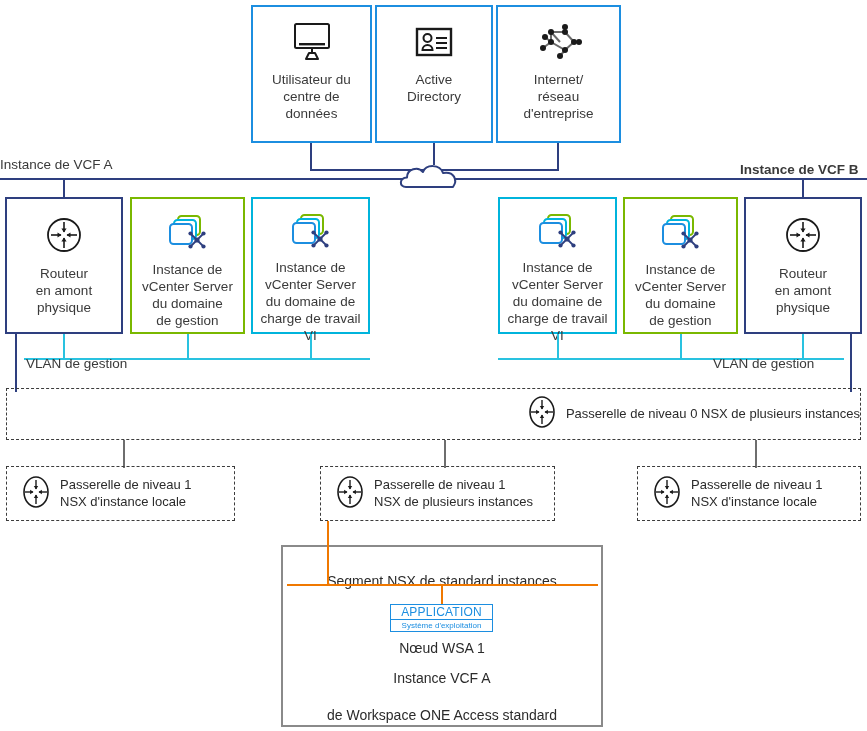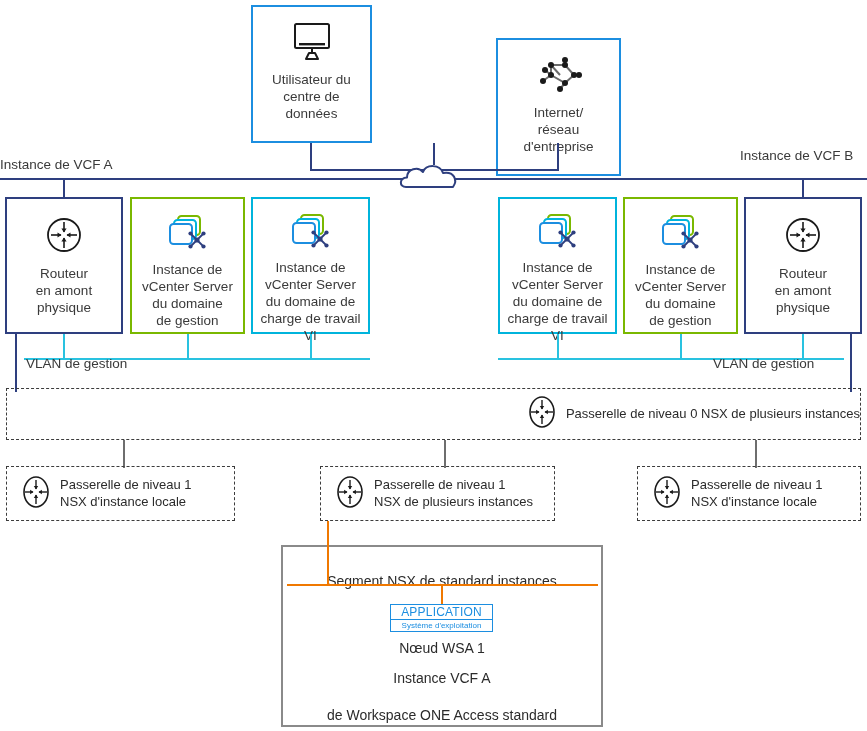--- a/index.html
+++ b/index.html
@@ -142,22 +142,36 @@
         <rect x="11" y="22" width="26" height="2.4" fill="#1a1a1a"></rect>
         <path d="M24 27 L24 32" stroke="#1a1a1a" stroke-width="2"></path>
         <path d="M18 38 L21 32 L27 32 L30 38 Z" fill="none" stroke="#1a1a1a" stroke-width="2" stroke-linejoin="round"></path>
       </svg>
     </div>
     <div class="lbl" style="margin-top:6px;">Utilisateur du
 centre de
 données</div>
   </div>
 
-
-  <div class="node blue-box" style="left:496px;top:5px;width:125px;height:138px;margin-top:33px;">
+  <div class="node blue-box" style="left:375px;top:5px;width:118px;height:138px;">
+    <div class="icon" style="margin-top:12px;height:46px;">
+      <svg width="44" height="36" viewBox="0 0 44 36">
+        <rect x="5" y="5" width="34" height="26" fill="none" stroke="#1a1a1a" stroke-width="2.4"></rect>
+        <circle cx="15.5" cy="14" r="4" fill="none" stroke="#1a1a1a" stroke-width="2"></circle>
+        <path d="M10.5 26 a5 5 0 0 1 10 0 Z" fill="none" stroke="#1a1a1a" stroke-width="2"></path>
+        <rect x="24" y="13" width="11" height="2" fill="#1a1a1a"></rect>
+        <rect x="24" y="18" width="11" height="2" fill="#1a1a1a"></rect>
+        <rect x="24" y="23" width="11" height="2" fill="#1a1a1a"></rect>
+      </svg>
+    </div>
+    <div class="lbl" style="margin-top:6px;">Active
+Directory</div>
+  </div>
+
+  <div class="node blue-box" style="left:496px;top:5px;width:125px;height:138px;">
     <div class="icon" style="margin-top:12px;height:46px;">
       <svg width="50" height="44" viewBox="0 0 50 44">
         <g stroke="#6a6a6a" stroke-width="2" fill="none">
           <path d="M17 12 L17 22 L31 30 L40 22 L31 12 Z"></path>
           <path d="M17 22 L9 28"></path>
           <path d="M17 22 L11 17"></path>
           <path d="M31 12 L31 7"></path>
           <path d="M40 22 L45 22"></path>
           <path d="M31 30 L26 36"></path>
           <path d="M17 12 L26 22"></path>
@@ -188,21 +202,21 @@
 
   <div class="ln h-navy" style="left:0px;top:178px;width:867px;"></div>
 
   <div class="abs" style="left:398px;top:160px;">
     <svg width="70" height="30" viewBox="0 0 70 30">
       <path d="M8 27 C1 27 1 18 9 17.5 C9 9 20 6 25 12 C28 4 42 4 45 13 C56 11 60 20 55 27 Z" fill="#ffffff" stroke="#2e3f7f" stroke-width="2" stroke-linejoin="round"></path>
     </svg>
   </div>
 
   <div class="region-lbl" style="left:0;top:157px;">Instance de VCF A</div>
-  <div class="region-lbl" style="left:740px;top:148px;">Instance de VCF B</div>
+  <div class="region-lbl" style="left:740px;top:162px;font-weight:bold;">Instance de VCF B</div>
 
   <div class="ln v-navy" style="left:63px;top:178px;height:20px;"></div>
   <div class="ln v-navy" style="left:802px;top:178px;height:20px;"></div>
 
   <div class="node navy-box" style="left:5px;top:197px;width:118px;height:137px;">
     <div class="icon" style="margin-top:14px;height:44px;">
       <svg width="42" height="42" viewBox="0 0 42 42">
         <circle cx="21" cy="21" r="16" fill="none" stroke="#1a1a1a" stroke-width="1.8"></circle>
         <g stroke="#1a1a1a" stroke-width="1.6" fill="none">
           <path d="M21 8 L21 18"></path>

